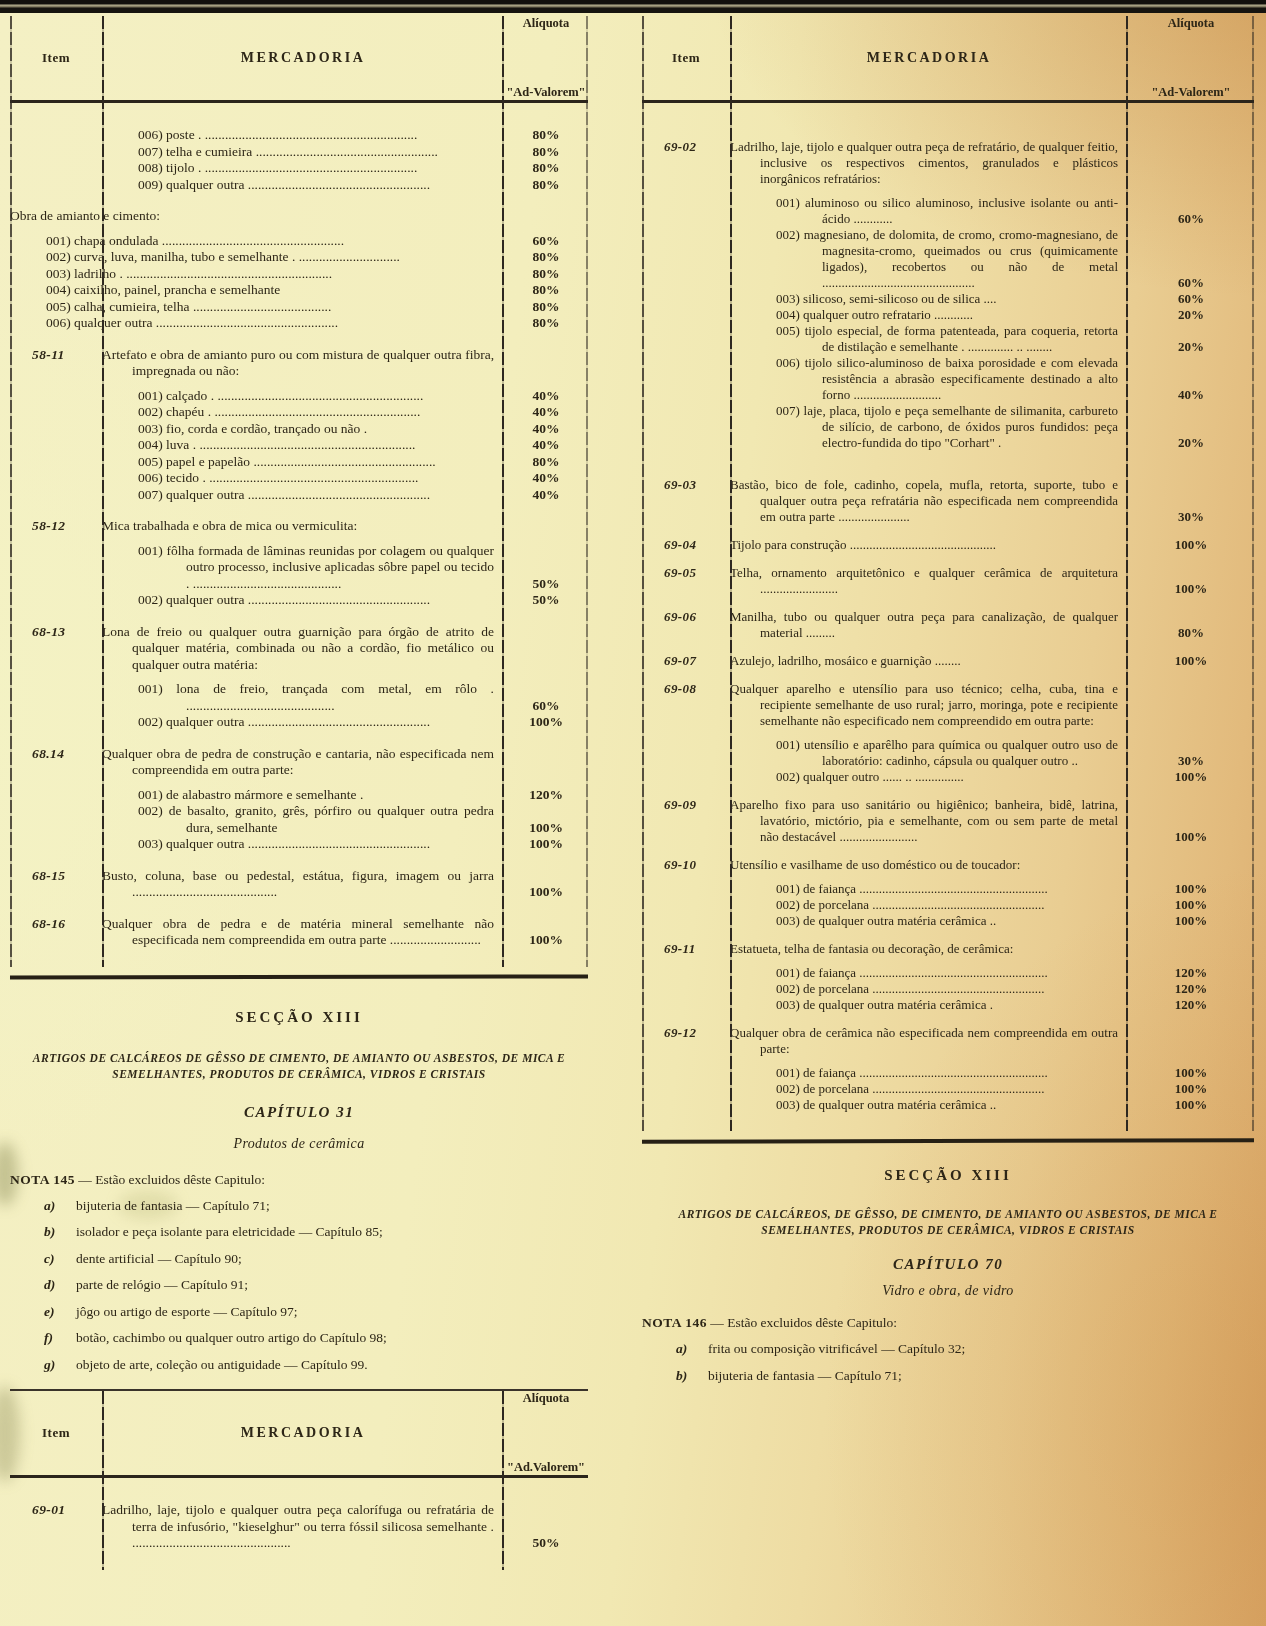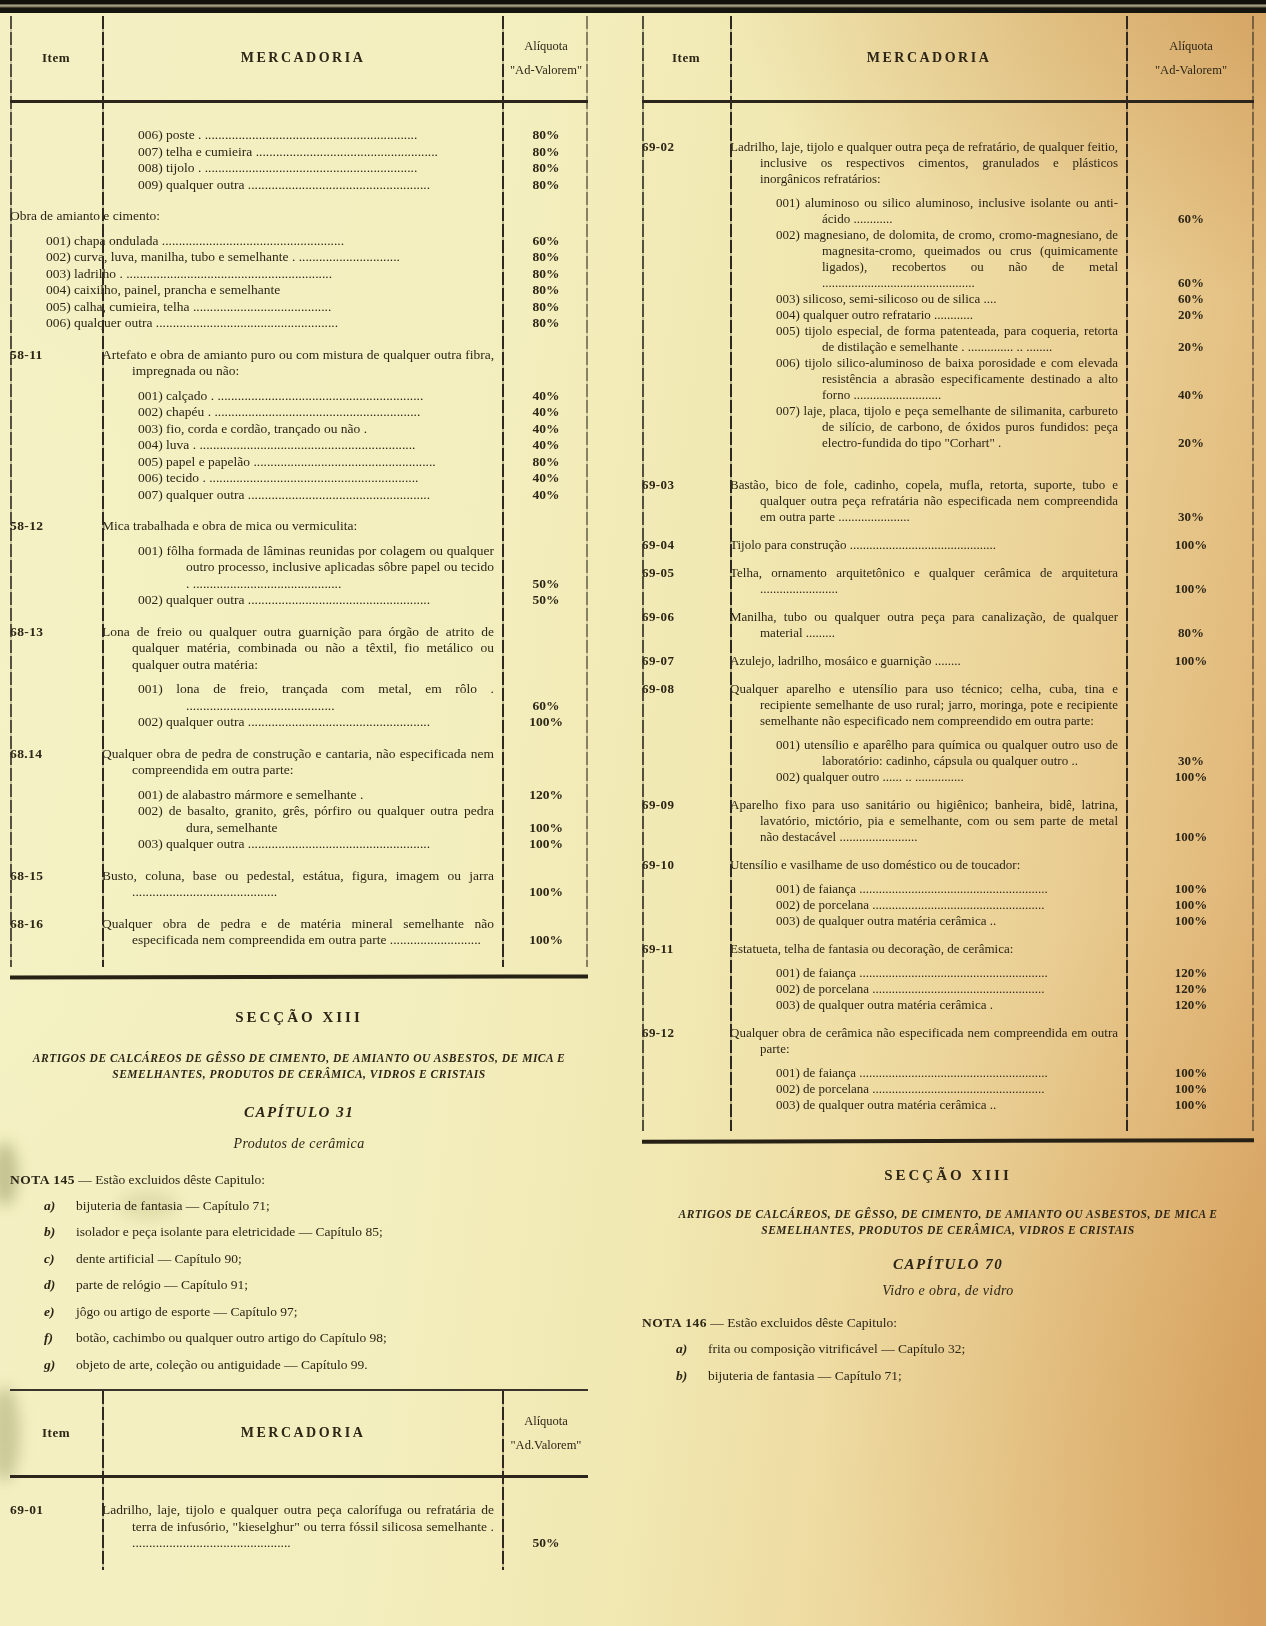--- a/index.html
+++ b/index.html
@@ -22,33 +22,33 @@
 
   .col{position:absolute;top:16px;}
   .col-left{left:10px;width:578px;}
   .col-right{left:642px;width:612px;}
 
   .ttable{position:relative;--ci:92px;--ca:84px;}
   .col-right .ttable{--ci:88px;--ca:126px;}
   .thead{display:flex;align-items:stretch;height:84px;position:relative;}
   .hc-item{width:var(--ci);display:flex;align-items:center;justify-content:center;font-weight:bold;font-size:13px;letter-spacing:.5px;}
   .hc-merc{flex:1;display:flex;align-items:center;justify-content:center;font-weight:bold;font-size:14px;letter-spacing:2.5px;}
-  .hc-ali{width:var(--ca);display:flex;flex-direction:column;align-items:center;justify-content:center;gap:9px;font-weight:normal;font-size:12.5px;text-align:center;}
+  .hc-ali{width:var(--ca);display:flex;flex-direction:column;align-items:center;justify-content:space-between;gap:9px;font-weight:bold;font-size:12.5px;text-align:center;}
   .hdr-rule{height:3px;background:#2b251b;}
   .vline{position:absolute;top:0;bottom:0;width:2px;
     background:repeating-linear-gradient(to bottom,#2e2820 0 13px, rgba(46,40,32,.25) 13px 16px);}
   .vl1{left:var(--ci);}
   .vl2{right:var(--ca);}
   .vl0{left:0;opacity:.8;}
   .vl3{right:0;opacity:.55;}
 
   .tbody{position:relative;padding:24px 0 18px 0;}
   .entry{display:flex;margin-top:15px;}
   .entry:first-child{margin-top:0;}
-  .code{width:var(--ci);box-sizing:border-box;font-weight:bold;font-size:13.5px;letter-spacing:.4px;line-height:16.5px;}
+  .code{width:var(--ci);box-sizing:border-box;padding-left:22px;font-weight:bold;font-size:13.5px;letter-spacing:.4px;line-height:16.5px;font-style:italic;}
   .blocks{flex:1;display:flex;flex-direction:column;min-width:0;}
   .block{display:flex;align-items:flex-end;}
   .block.head:not(:only-child){margin-bottom:8px;}
   .desc{flex:1;min-width:0;text-align:justify;font-size:13.5px;line-height:16.5px;padding-right:10px;box-sizing:border-box;word-break:break-word;}
   .head .desc{padding-left:30px;text-indent:-30px;}
   .sub .desc{padding-left:84px;text-indent:-48px;}
   .pct{width:var(--ca);box-sizing:border-box;text-align:center;font-weight:bold;font-size:13.5px;line-height:16.5px;}
   .col-right .desc,.col-right .pct,.col-right .code{font-size:13px;line-height:16px;}
   .col-right .sub .desc{padding-left:92px;text-indent:-46px;}
   .col-right .entry{margin-top:12px;}
@@ -197,21 +197,21 @@
             <div class="block sub">
               <div class="desc">002) qualquer outra ......................................................</div>
               <div class="pct">50%</div>
             </div>
           </div>
         </div>
         <div class="entry">
           <div class="code">68-13</div>
           <div class="blocks">
             <div class="block head">
-              <div class="desc">Lona de freio ou qualquer outra guarnição para órgão de atrito de qualquer matéria, combinada ou não a têxtil, fio metálico ou qualquer outra matéria:</div>
+              <div class="desc">Lona de freio ou qualquer outra guarnição para órgão de atrito de qualquer matéria, combinada ou não a cordão, fio metálico ou qualquer outra matéria:</div>
               <div class="pct"></div>
             </div>
             <div class="block sub">
               <div class="desc">001) lona de freio, trançada com metal, em rôlo . ............................................</div>
               <div class="pct">60%</div>
             </div>
             <div class="block sub">
               <div class="desc">002) qualquer outra ......................................................</div>
               <div class="pct">100%</div>
             </div>

